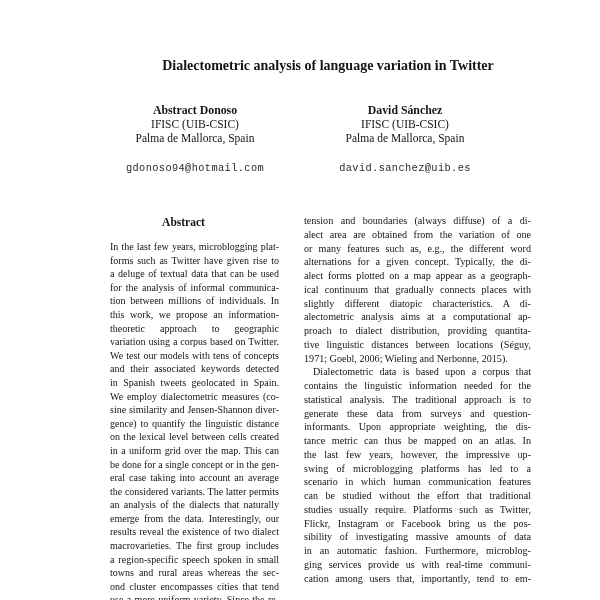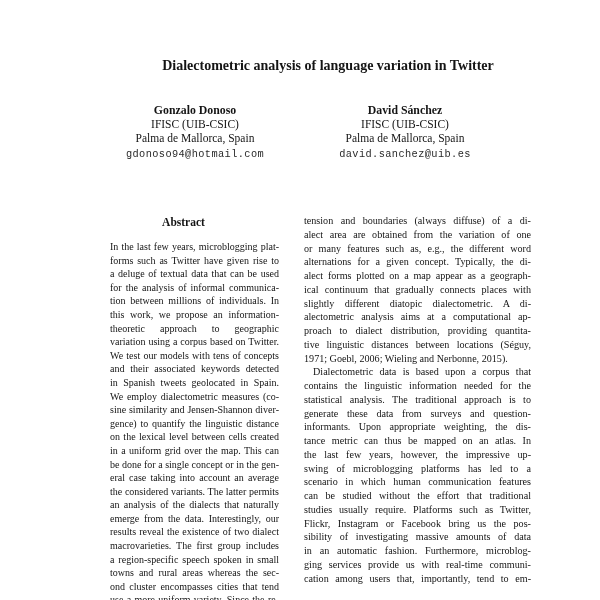--- a/index.html
+++ b/index.html
@@ -31,21 +31,21 @@
     font-size: 11.5px;
     line-height: 14px;
   }
   .author-left  { left: 89px; }
   .author-right { left: 299px; }
   .author-name { font-weight: bold; font-size: 11.8px; }
   .author-email {
     font-family: "Liberation Mono", "DejaVu Sans Mono", monospace;
     font-size: 10.3px;
     letter-spacing: 0.4px;
-    margin-top: 2px;
+    margin-top: 16px;
     color: #2a2a2a;
   }
   .abs-head {
     position: absolute;
     left: 88px;
     top: 216px;
     width: 191px;
     text-align: center;
     font-weight: bold;
     font-size: 11.5px;
@@ -78,21 +78,21 @@
   .indent-first .tl:first-child { text-indent: 9px; }
 </style>
 </head>
 <body>
 
 <div class="page">
 
   <div class="title">Dialectometric analysis of language variation in Twitter</div>
 
   <div class="author author-left">
-    <div class="author-name">Gonzalo Donoso</div>
+    <div class="author-name">Abstract Donoso</div>
     <div>IFISC (UIB-CSIC)</div>
     <div>Palma de Mallorca, Spain</div>
     <div class="author-email">gdonoso94@hotmail.com</div>
   </div>
 
   <div class="author author-right">
     <div class="author-name">David Sánchez</div>
     <div>IFISC (UIB-CSIC)</div>
     <div>Palma de Mallorca, Spain</div>
     <div class="author-email">david.sanchez@uib.es</div>
@@ -131,21 +131,21 @@
     </div>
 
   <div class="col2">
     <div data-para-end="true">
         <div class="tl">tension and boundaries (always diffuse) of a di-</div>
         <div class="tl">alect area are obtained from the variation of one</div>
         <div class="tl">or many features such as, e.g., the different word</div>
         <div class="tl">alternations for a given concept. Typically, the di-</div>
         <div class="tl">alect forms plotted on a map appear as a geograph-</div>
         <div class="tl">ical continuum that gradually connects places with</div>
-        <div class="tl">slightly different diatopic dialectometric. A di-</div>
+        <div class="tl">slightly different diatopic characteristics. A di-</div>
         <div class="tl">alectometric analysis aims at a computational ap-</div>
         <div class="tl">proach to dialect distribution, providing quantita-</div>
         <div class="tl">tive linguistic distances between locations (Séguy,</div>
         <div class="tl">1971; Goebl, 2006; Wieling and Nerbonne, 2015).</div>
       </div>
     <div class="indent-first">
         <div class="tl">Dialectometric data is based upon a corpus that</div>
         <div class="tl">contains the linguistic information needed for the</div>
         <div class="tl">statistical analysis. The traditional approach is to</div>
         <div class="tl">generate these data from surveys and question-</div>

